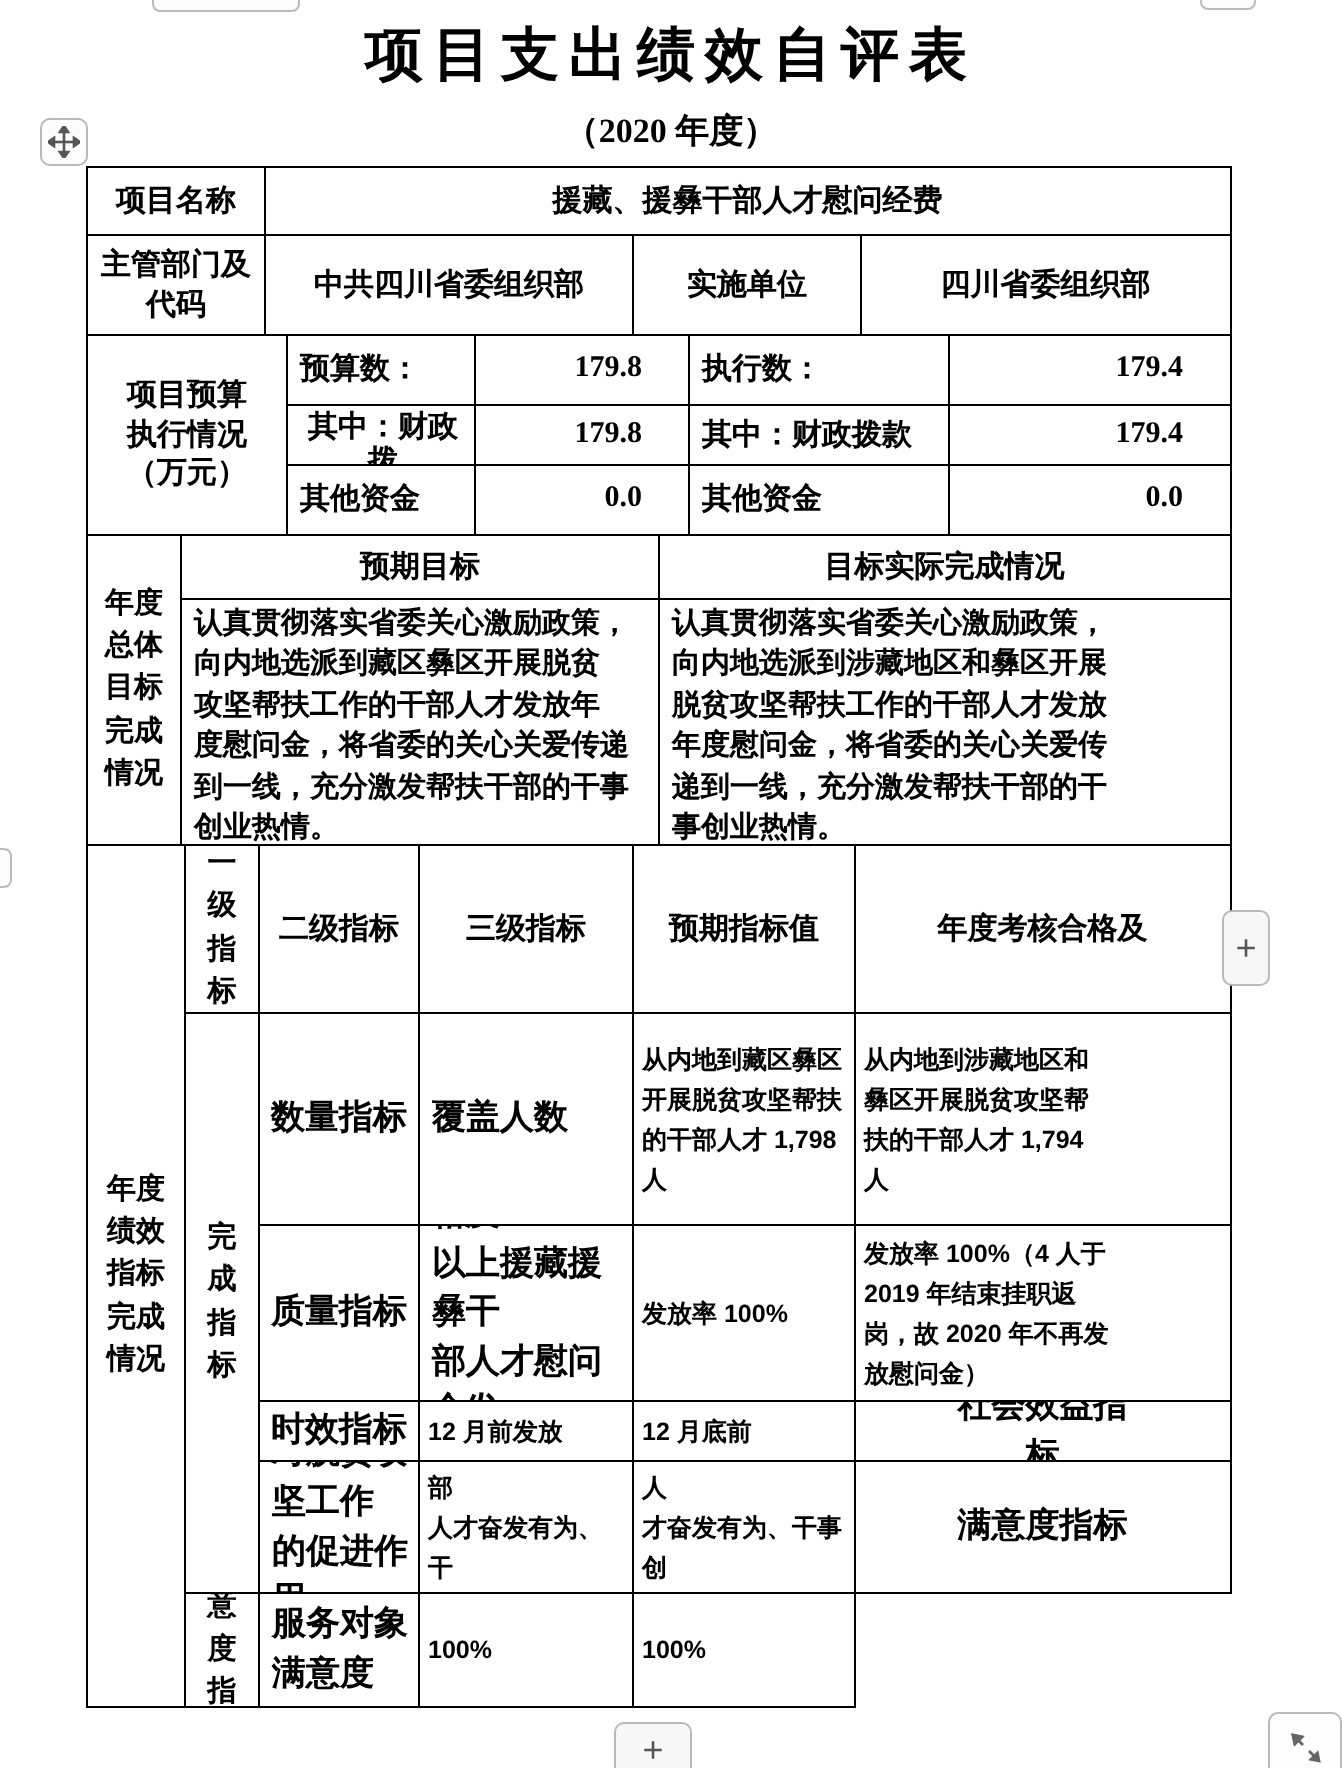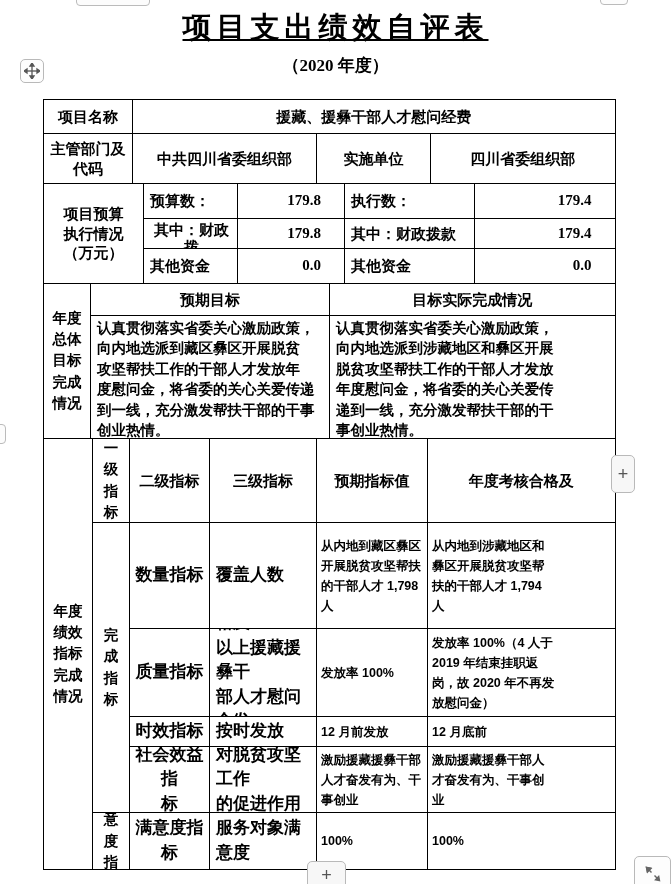--- a/index.html
+++ b/index.html
@@ -4,30 +4,30 @@
 <style>
   html,body { margin:0; padding:0; }
   body {
     width:671px; height:884px; position:relative; overflow:hidden;
     background:#ffffff; color:#000;
     font-family:"Liberation Sans", sans-serif;
   }
   
   .page-title {
     position:absolute; top:8px; left:0; right:0;
-    text-align:center; font-size:29px; font-weight:bold; letter-spacing:5px;text-decoration:underline;
+    text-align:center; font-size:29px; font-weight:bold; letter-spacing:5px;
   }
   .page-subtitle {
     position:absolute; top:54px; left:0; right:0;
     text-align:center; font-size:17px; font-weight:bold;
     font-family:"Liberation Serif", serif;
   }
   
   .tablewrap {
-    position:absolute; left:43px; top:99px; width:573px;
+    position:absolute; left:43px; top:83px; width:573px;
     border-left:1.5px solid #000; border-top:1.5px solid #000;
     box-sizing:border-box;
   }
   .grid { display:grid; }
   .c {
     border-right:1.5px solid #000; border-bottom:1.5px solid #000;
     box-sizing:border-box; overflow:hidden;
     display:flex; align-items:center; justify-content:center;
     text-align:center; font-weight:bold; white-space:pre-line;
     font-size:15px; line-height:1.3; padding:1px 4px;
@@ -190,21 +190,20 @@
 以上援藏援彝干
 部人才慰问金发
 放覆盖率</div>
     <div class="c indv">发放率 100%</div>
     <div class="c indv">发放率 100%（4 人于
 2019 年结束挂职返
 岗，故 2020 年不再发
 放慰问金）</div>
 
     <div class="c ind">时效指标</div>
-    <div class="c ind al">按时发放</div>
     <div class="c indv">12 月前发放</div>
     <div class="c indv">12 月底前</div>
 
     <div class="c ind">社会效益指
 标</div>
     <div class="c ind al">对脱贫攻坚工作
 的促进作用</div>
     <div class="c indv">激励援藏援彝干部
 人才奋发有为、干
 事创业</div>

